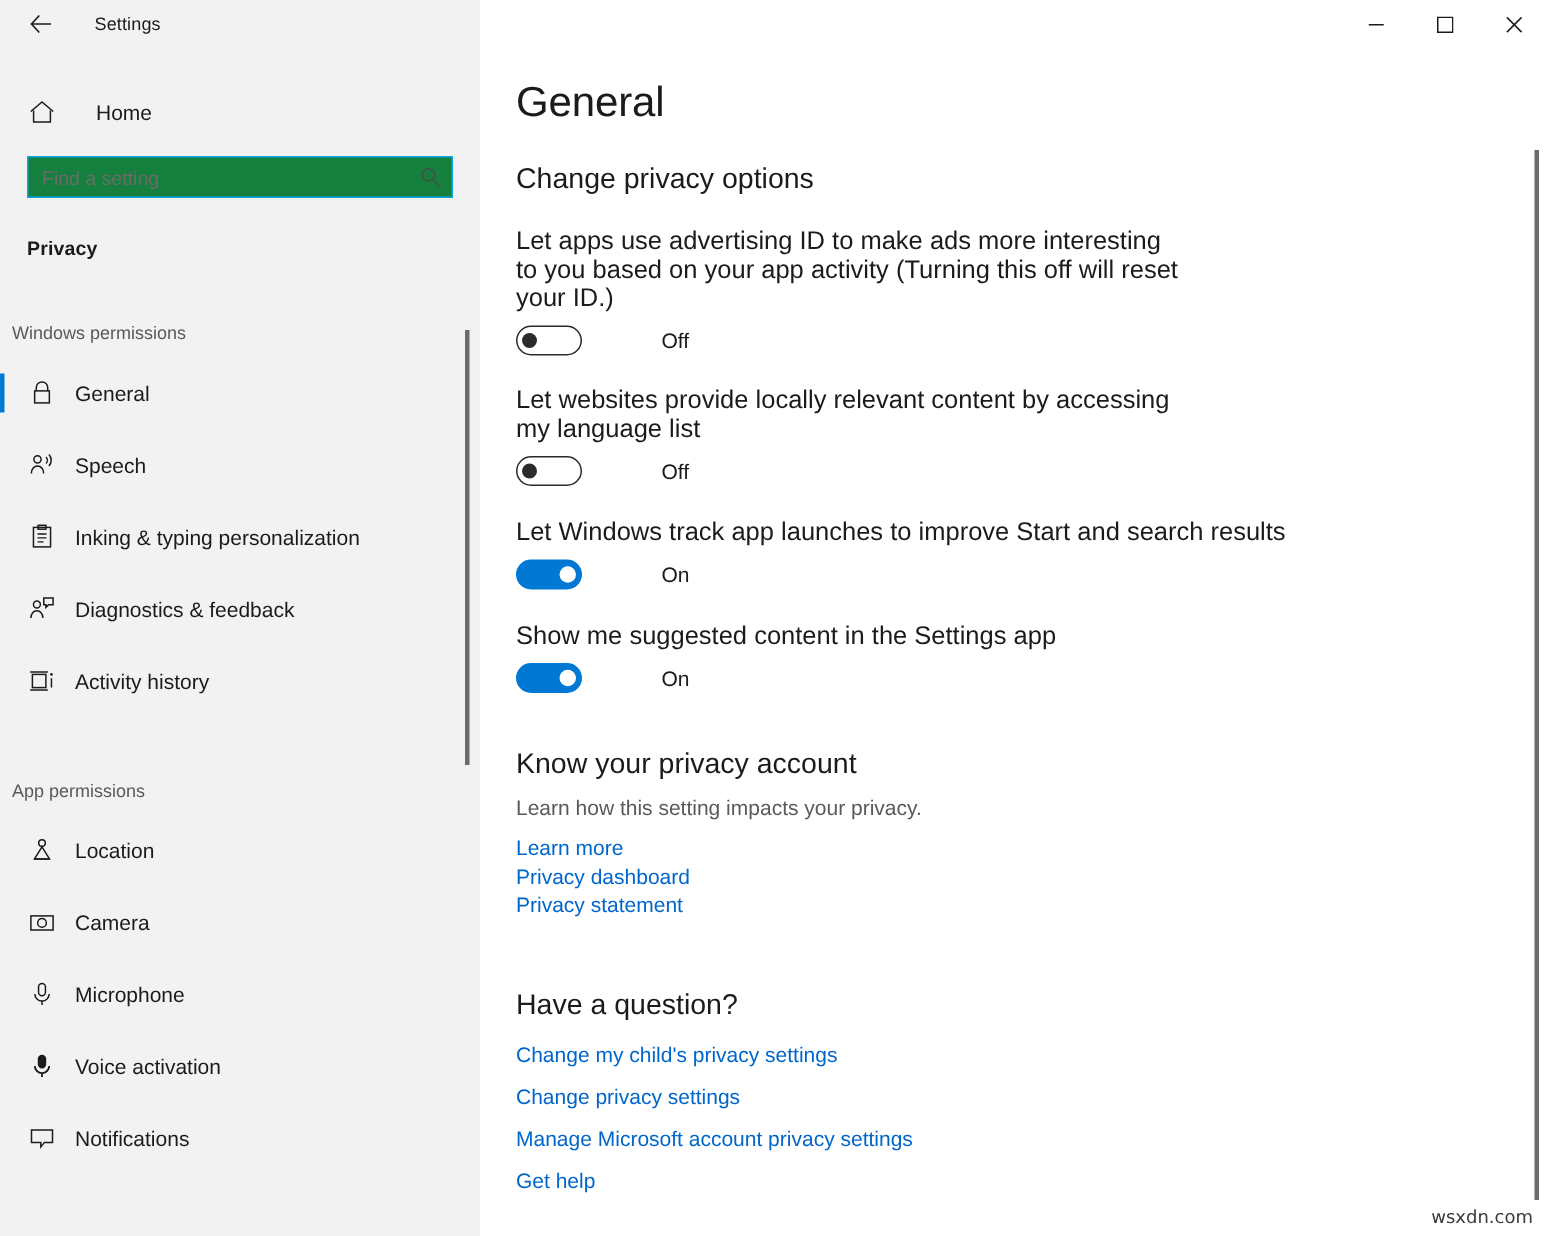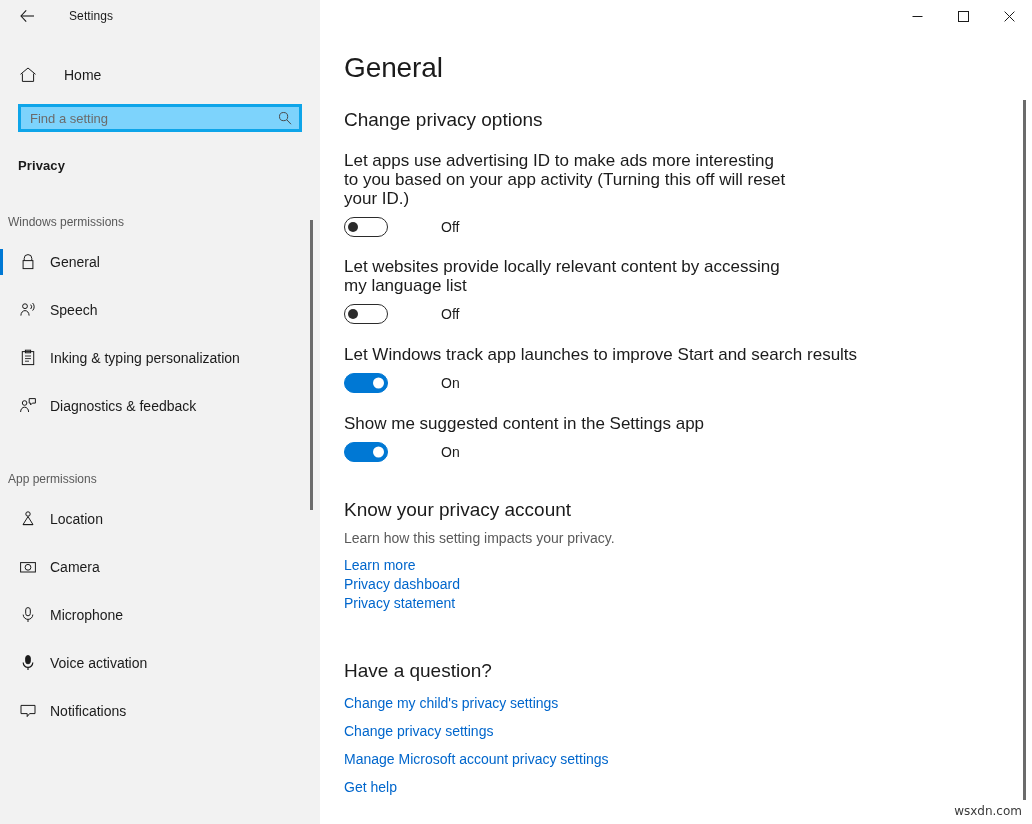--- a/index.html
+++ b/index.html
@@ -26,40 +26,40 @@
     padding-left: 12px;
   }
   .back-btn {
     width: 30px; height: 30px;
     display: flex; align-items: center; justify-content: center;
     cursor: default;
   }
   .back-btn svg { display: block; }
   .app-title {
     font-size: 12px; color: #1b1b1b;
-    margin-left: 27px;
+    margin-left: 21px;
     letter-spacing: .1px;
   }
 
   .home-row {
     display: flex; align-items: center;
     height: 36px;
     margin-top: 25px;
     padding-left: 18px;
     cursor: default;
   }
   .home-row .ic { width: 20px; height: 20px; display:flex; align-items:center; justify-content:center; }
   .home-row .lbl { font-size: 14px; color: #1b1b1b; margin-left: 26px; }
 
   .search-wrap { padding: 0 18px; margin-top: 11px; }
   .search-box {
     position: relative;
     height: 28px;
-    border: 3px solid #0ea5e9;
-    background: #7dd3fc;
+    border: 1px solid #0ea5e9;
+    background: #15803d;
     display: flex; align-items: center;
   }
   .search-box input {
     border: 0; outline: 0; background: transparent;
     font-family: "Liberation Sans", sans-serif;
     font-size: 13px; color: #1b1b1b;
     padding: 0 26px 0 9px;
     width: 100%; height: 100%;
   }
   .search-box input::placeholder { color: #6b6b6b; opacity: 1; }
@@ -302,20 +302,33 @@
         <div class="ic">
           <svg width="18" height="18" viewBox="0 0 18 18">
             <circle cx="5.6" cy="6" r="2.3" fill="none" stroke="#1b1b1b" stroke-width="1"></circle>
             <path d="M1.6 15 c0-2.9 1.8-4.8 4-4.8 s4 1.9 4 4.8" fill="none" stroke="#1b1b1b" stroke-width="1"></path>
             <path d="M10.2 1.6 H16.4 V6.1 H13.4 L11.6 7.9 V6.1 H10.2 Z" fill="none" stroke="#1b1b1b" stroke-width="1"></path>
           </svg>
         </div>
         <div class="lbl">Diagnostics &amp; feedback</div>
       </div>
 
+      <div class="nav-item">
+        <div class="bar"></div>
+        <div class="ic">
+          <svg width="18" height="18" viewBox="0 0 18 18">
+            <rect x="2.6" y="4.6" width="9" height="8.8" fill="none" stroke="#1b1b1b" stroke-width="1"></rect>
+            <line x1="1.1" y1="3" x2="12.9" y2="3" stroke="#1b1b1b" stroke-width="1"></line>
+            <line x1="1.1" y1="15" x2="12.9" y2="15" stroke="#1b1b1b" stroke-width="1"></line>
+            <line x1="15.3" y1="7.2" x2="15.3" y2="13.4" stroke="#1b1b1b" stroke-width="1"></line>
+            <circle cx="15.3" cy="4.6" r="0.9" fill="#1b1b1b"></circle>
+          </svg>
+        </div>
+        <div class="lbl">Activity history</div>
+      </div>
 
       <div class="group-gap"></div>
 
       <div class="nav-group-label">App permissions</div>
 
       <div class="nav-item">
         <div class="bar"></div>
         <div class="ic">
           <svg width="18" height="18" viewBox="0 0 18 18">
             <circle cx="9" cy="4" r="2.2" fill="none" stroke="#1b1b1b" stroke-width="1"></circle>

